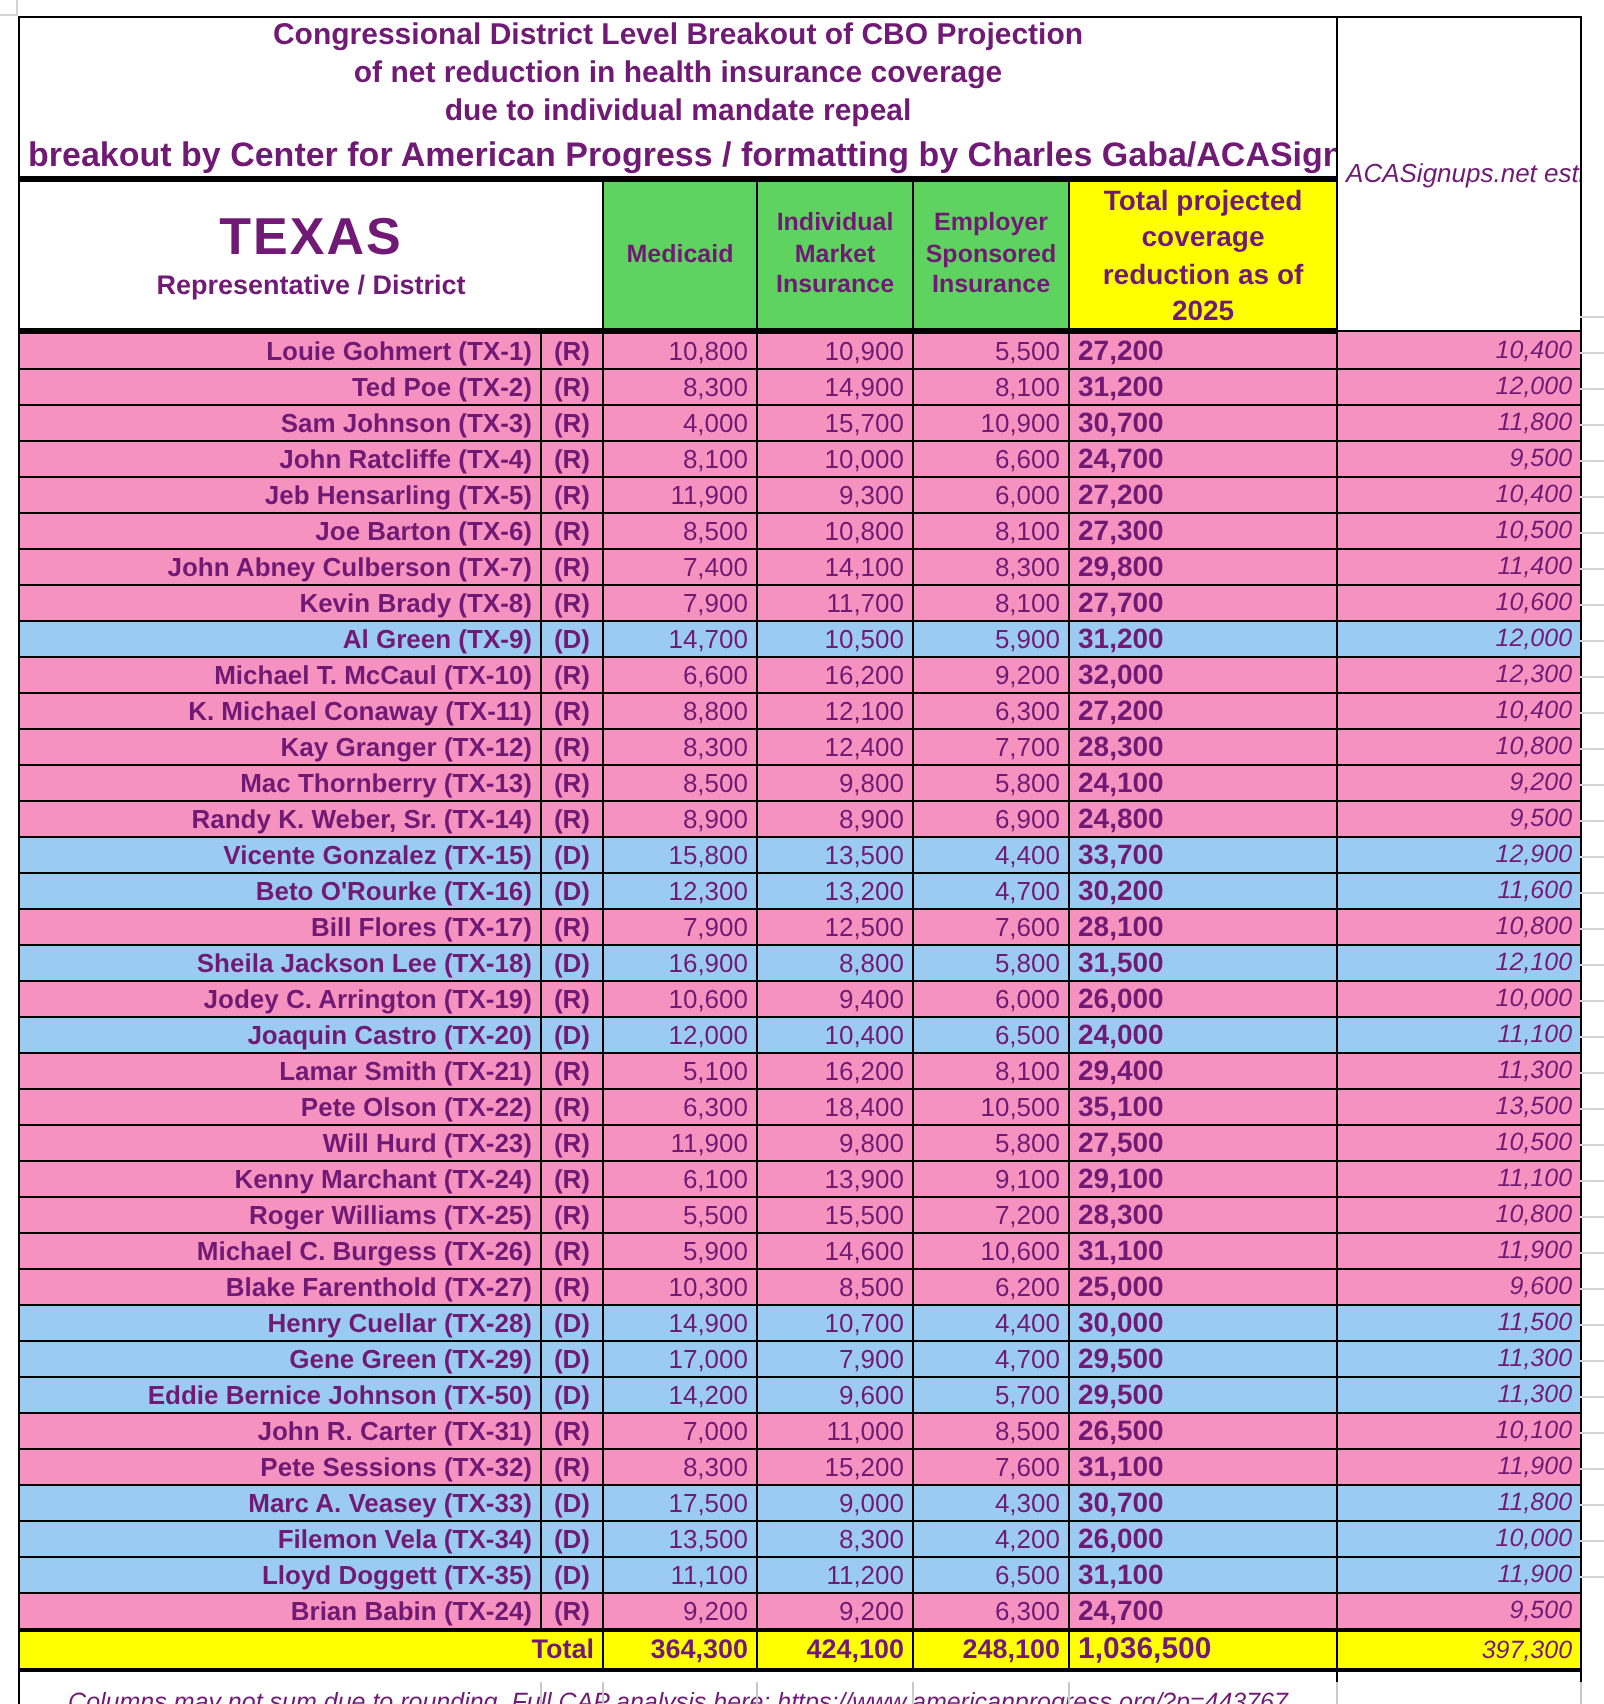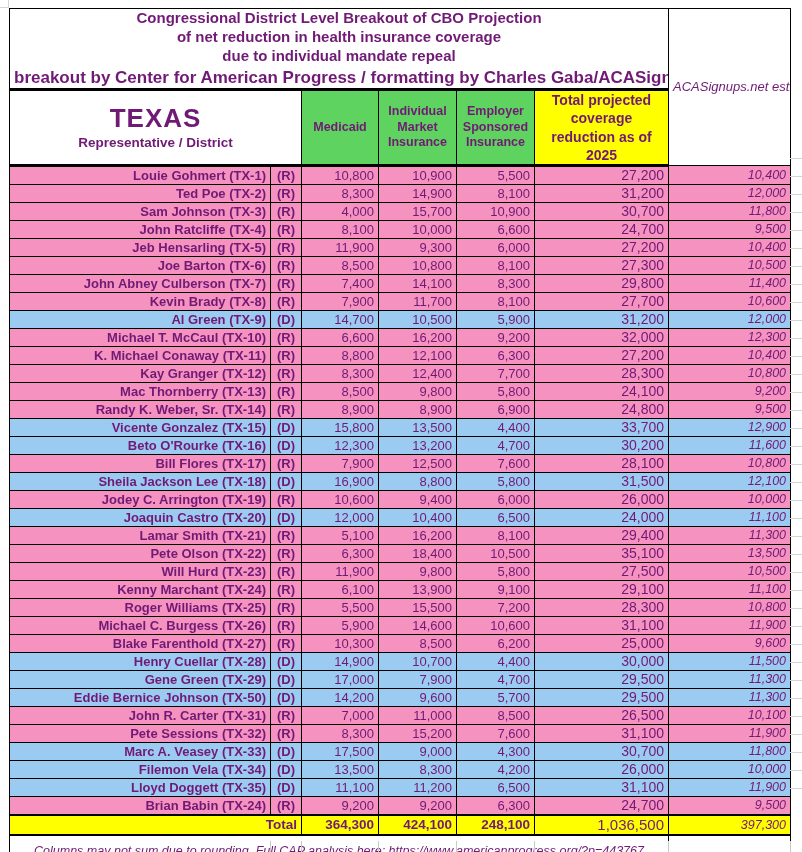--- a/index.html
+++ b/index.html
@@ -22,21 +22,21 @@
   td.h-green{background:#5FD35F;font-size:12.5px;line-height:1.25;}
   td.h-yellow{background:#FFFF00;font-size:13px;line-height:1.3;}
   
   tr.data{height:18px;}
   tr.data td{font-size:13px;line-height:17px;}
   tr.rep td{background:#F592BF;}
   tr.dem td{background:#9CCBF2;}
   td.c-name{text-align:right;font-weight:bold;}
   td.c-party{text-align:center;font-weight:bold;padding:0 1px;}
   td.c-num{text-align:right;}
-  td.c-total{text-align:right;font-weight:normal;font-size:14px !important;border-left:2px solid #000;border-right:3px solid #000;}
+  td.c-total{font-weight:bold;font-size:14px !important;border-left:2px solid #000;border-right:3px solid #000;}
   td.c-alt{text-align:right;font-style:italic;font-size:12.5px !important;border-right:2px solid #000;}
   
   tr.total-row{height:19px;}
   tr.total-row td{background:#FFFF00;border-top:2px solid #000;border-bottom:2px solid #000;font-size:13.5px;line-height:18px;}
   tr.total-row td.t-label{text-align:right;font-weight:bold;}
   tr.total-row td.c-num{font-weight:bold;}
   tr.total-row td.c-total{font-size:15px !important;}
   
   tr.footer-row{height:31px;}
   tr.footer-row td{background:#fff;text-align:center;font-style:italic;font-size:12.5px;white-space:normal;

